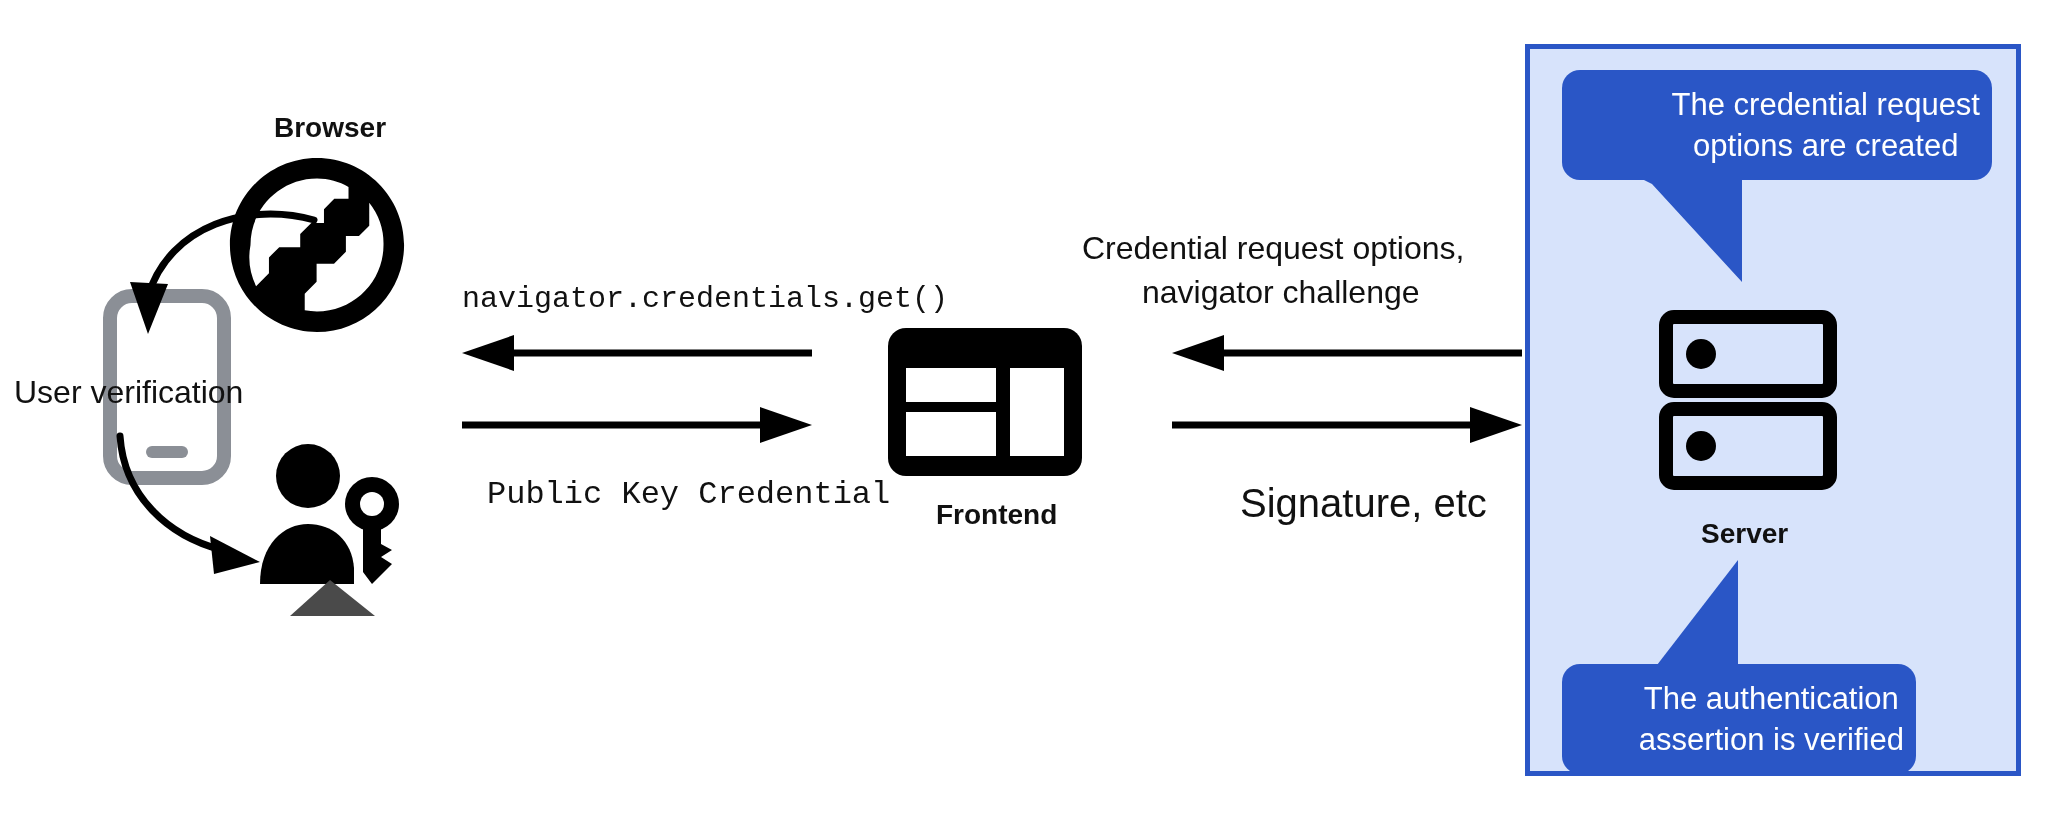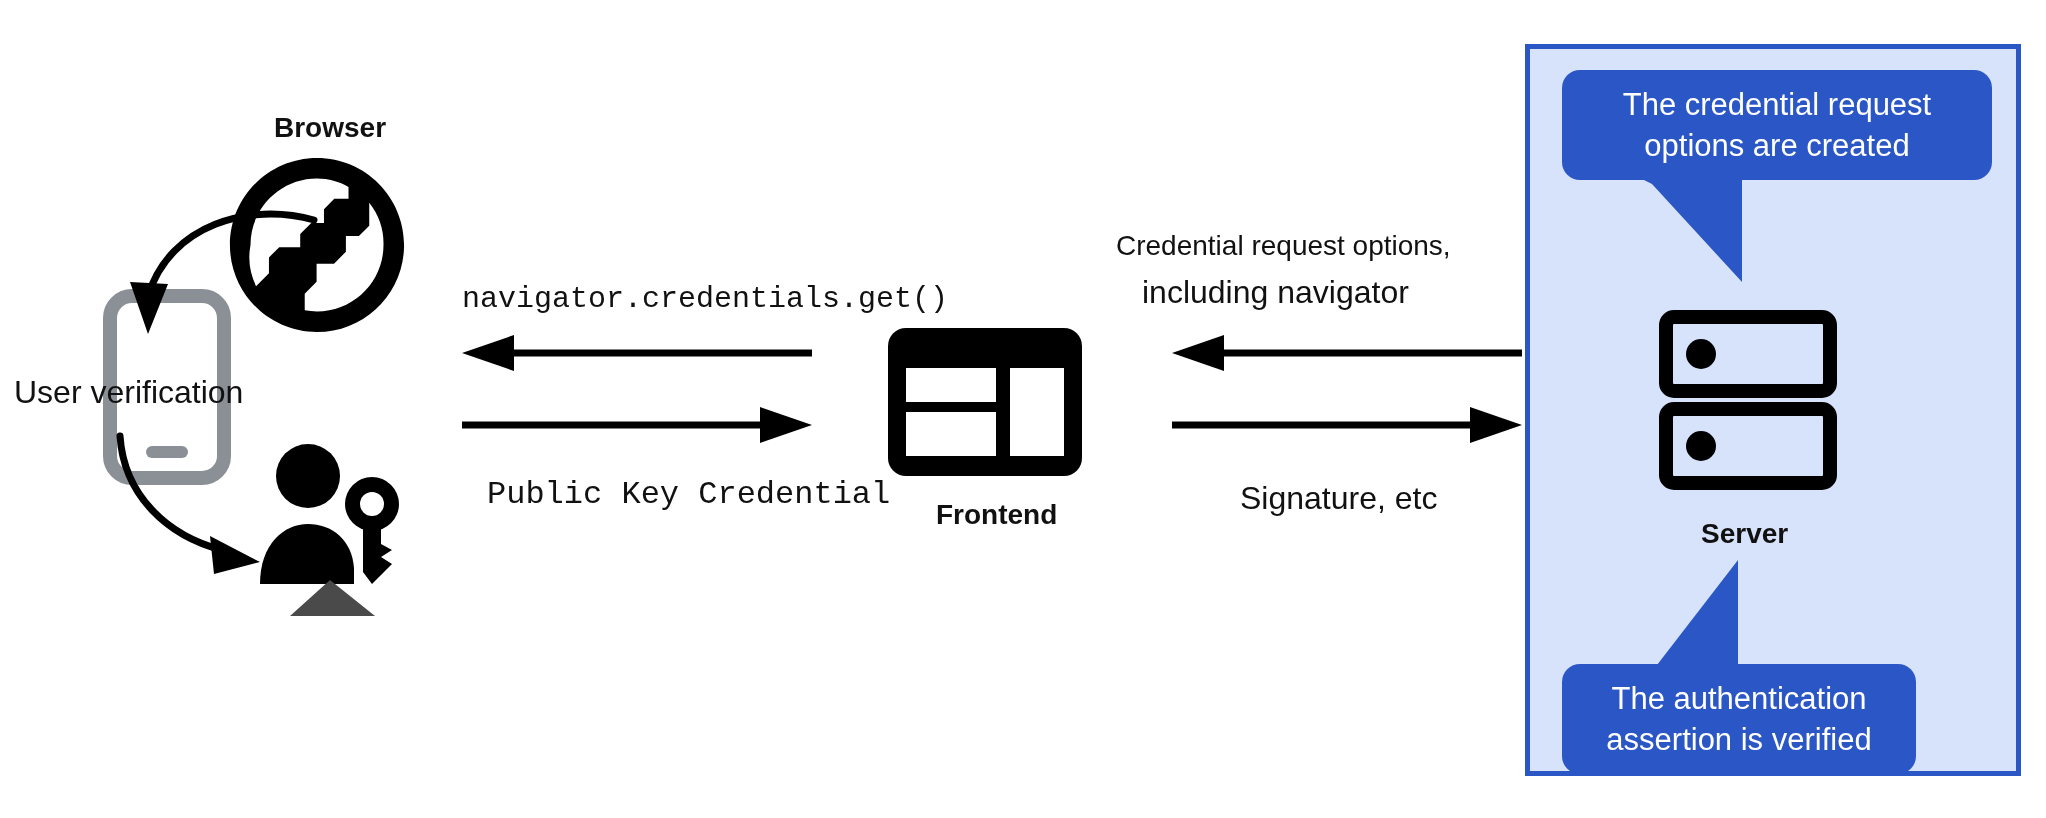--- a/index.html
+++ b/index.html
@@ -50,22 +50,22 @@
   .callout {
     position: absolute;
     background: #2a56c6;
     border-radius: 18px;
     color: #ffffff;
     font-size: 31px;
     line-height: 41px;
     text-align: center;
     display: flex;
     align-items: center;
-    justify-content: center;
-    padding: 16px 30px;
+    justify-content: flex-end;
+    padding: 16px 12px;
     box-sizing: border-box;
     white-space: pre-line;
   }
 
   
   #passkey-callout {
     position: absolute;
     left: 125px;
     top: 612px;
     width: 430px;
@@ -158,36 +158,36 @@
   <div class="abs" style="left:888px; top:328px; width:194px; height:148px;">
     <svg width="194" height="148" viewBox="0 0 97 74" aria-hidden="true">
       <rect x="0" y="0" width="97" height="74" rx="9" ry="9" fill="#000000"></rect>
       <rect x="9" y="20" width="45" height="17" fill="#ffffff"></rect>
       <rect x="9" y="42" width="45" height="22" fill="#ffffff"></rect>
       <rect x="61" y="20" width="27" height="44" fill="#ffffff"></rect>
     </svg>
   </div>
   <div class="lbl lbl-bold" style="left:936px; top:497px; font-size:28px;">Frontend</div>
 
-  <div class="lbl" style="left:1116px; top:228px; font-size:28px;">Credential request options,</div>
-  <div class="lbl" style="left:1142px; top:272px; font-size:32px;">including navigator</div>
+  <div class="lbl" style="left:1082px; top:228px; font-size:32px;">Credential request options,</div>
+  <div class="lbl" style="left:1142px; top:272px; font-size:32px;">navigator challenge</div>
   <div class="abs" style="left:1172px; top:335px; width:350px; height:36px;">
     <svg width="350" height="36" viewBox="0 0 350 36" aria-hidden="true">
       <line x1="44" y1="18" x2="350" y2="18" stroke="#000000" stroke-width="7"></line>
       <path d="M0 18 L 52 0 L 52 36 Z" fill="#000000"></path>
     </svg>
   </div>
 
   <div class="abs" style="left:1172px; top:407px; width:350px; height:36px;">
     <svg width="350" height="36" viewBox="0 0 350 36" aria-hidden="true">
       <line x1="0" y1="18" x2="306" y2="18" stroke="#000000" stroke-width="7"></line>
       <path d="M350 18 L 298 0 L 298 36 Z" fill="#000000"></path>
     </svg>
   </div>
-  <div class="lbl" style="left:1240px; top:478px; font-size:32px;">Signature, etc</div>
+  <div class="lbl" style="left:1240px; top:478px; font-size:40px;">Signature, etc</div>
 
   <div class="abs" style="left:1560px; top:160px; width:300px; height:135px; z-index:2;">
     <svg width="300" height="135" viewBox="0 0 300 135" aria-hidden="true">
       <path d="M44 0 L 182 0 L 182 122 L 92 24 Z" fill="#2a56c6"></path>
     </svg>
   </div>
   <div class="callout" style="left:1562px; top:70px; width:430px; height:110px; z-index:3;">
     <span>The credential request
 options are created</span>
   </div>

